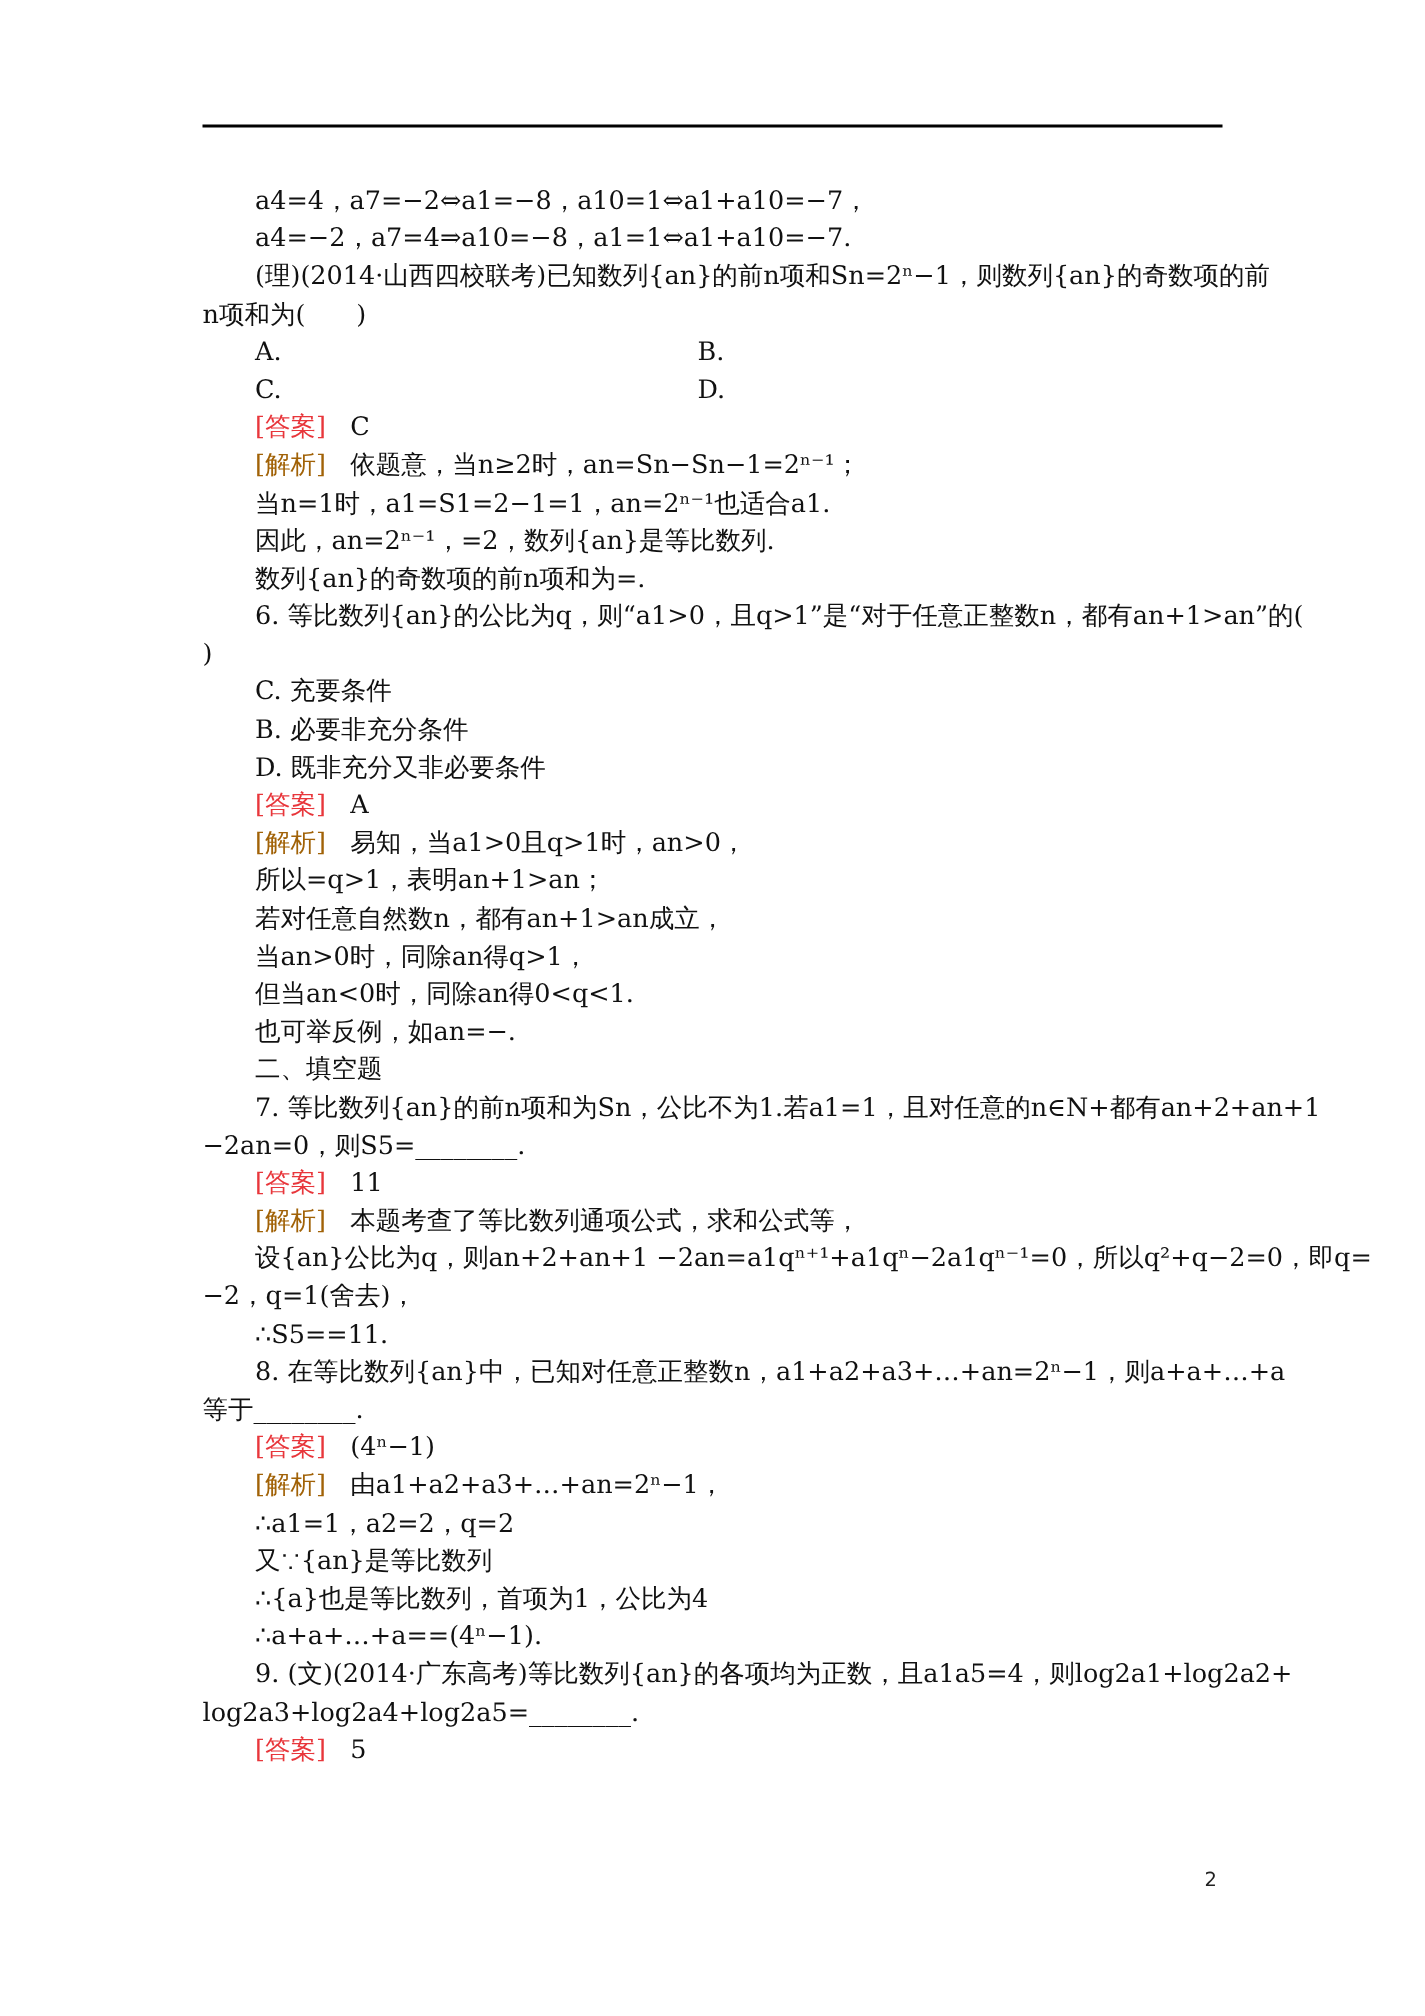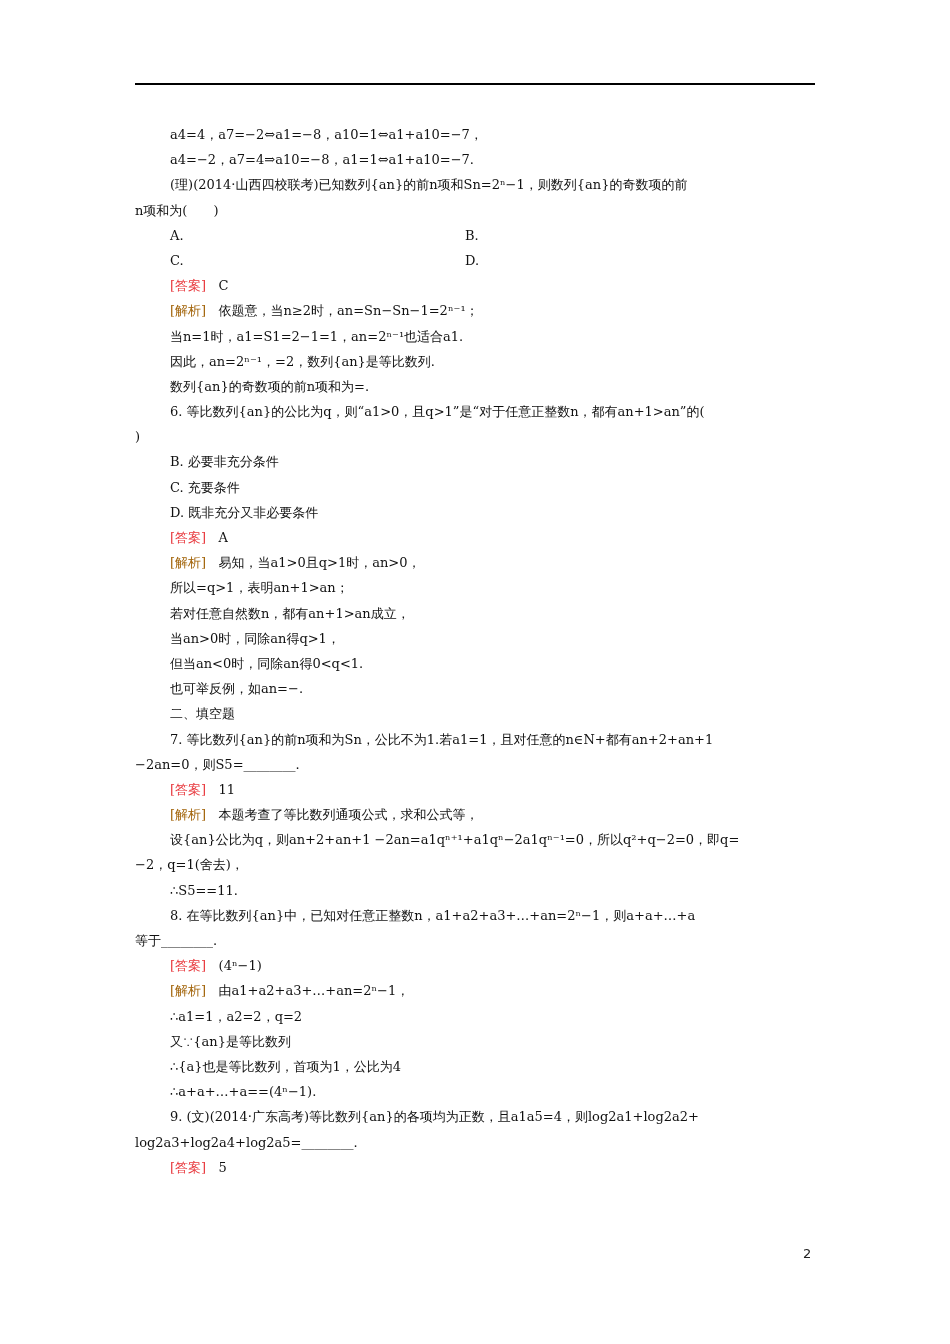--- a/index.html
+++ b/index.html
@@ -1,20 +1,20 @@
 <!DOCTYPE html>
 <html><head>
 <meta charset="utf-8">
 <style>
   html, body { margin: 0; padding: 0; background: #ffffff; }
   body { width: 950px; height: 1344px; position: relative; overflow: hidden;
          font-family: "DejaVu Serif", "Liberation Serif", serif; color: #111; }
   .rule { position: absolute; left: 135px; top: 83px; width: 680px; height: 2px; background: #000; }
   .page { position: absolute; left: 135px; top: 122px; width: 680px; }
-  .line { font-size: 13px; line-height: 25.2px; height: 25.2px; white-space: nowrap; }
+  .line { font-size: 17px; line-height: 25.2px; height: 25.2px; white-space: nowrap; }
   .ind { padding-left: 35px; }
   .noind { padding-left: 0; }
   .two { display: flex; }
   .two > span { display: inline-block; width: 295px; }
   .tag-ans { color: #e8363b; margin-top: 40px; }
   .tag-ana { color: #a16207; }
   .pn { position: absolute; left: 803px; top: 1246px; font-family: "DejaVu Sans", sans-serif; font-size: 13px; color: #222; }
 </style>
 </head>
 <body>
@@ -43,22 +43,22 @@
   <div class="line ind">
     <span class="tag-ana">[解析]</span>&nbsp;&nbsp;
     <span>依题意，当n≥2时，an=Sn−Sn−1=2ⁿ⁻¹；</span>
   </div>
   <div class="line ind">当n=1时，a1=S1=2−1=1，an=2ⁿ⁻¹也适合a1.</div>
   <div class="line ind">因此，an=2ⁿ⁻¹，=2，数列{an}是等比数列.</div>
   <div class="line ind">数列{an}的奇数项的前n项和为=.</div>
 
   <div class="line ind">6. 等比数列{an}的公比为q，则“a1&gt;0，且q&gt;1”是“对于任意正整数n，都有an+1&gt;an”的(</div>
   <div class="line noind">)</div>
+  <div class="line ind">C. 充要条件</div>
   <div class="line ind">B. 必要非充分条件</div>
-  <div class="line ind">C. 充要条件</div>
   <div class="line ind">D. 既非充分又非必要条件</div>
   <div class="line ind">
     <span class="tag-ans">[答案]</span>&nbsp;&nbsp;
     <span>A</span>
   </div>
   <div class="line ind">
     <span class="tag-ana">[解析]</span>&nbsp;&nbsp;
     <span>易知，当a1&gt;0且q&gt;1时，an&gt;0，</span>
   </div>
   <div class="line ind">所以=q&gt;1，表明an+1&gt;an；</div>

